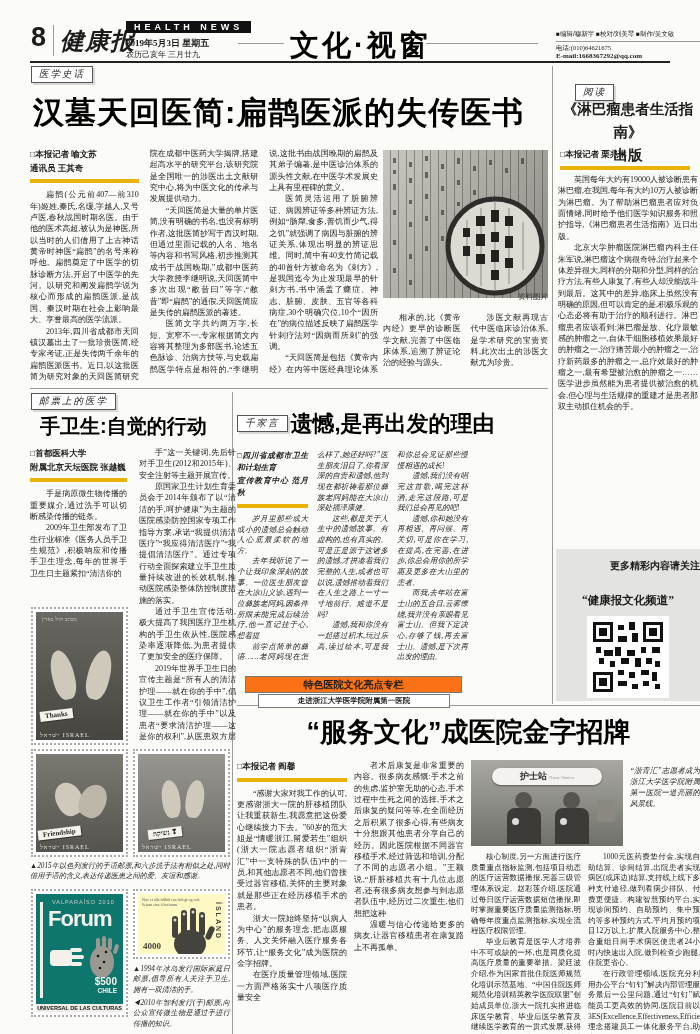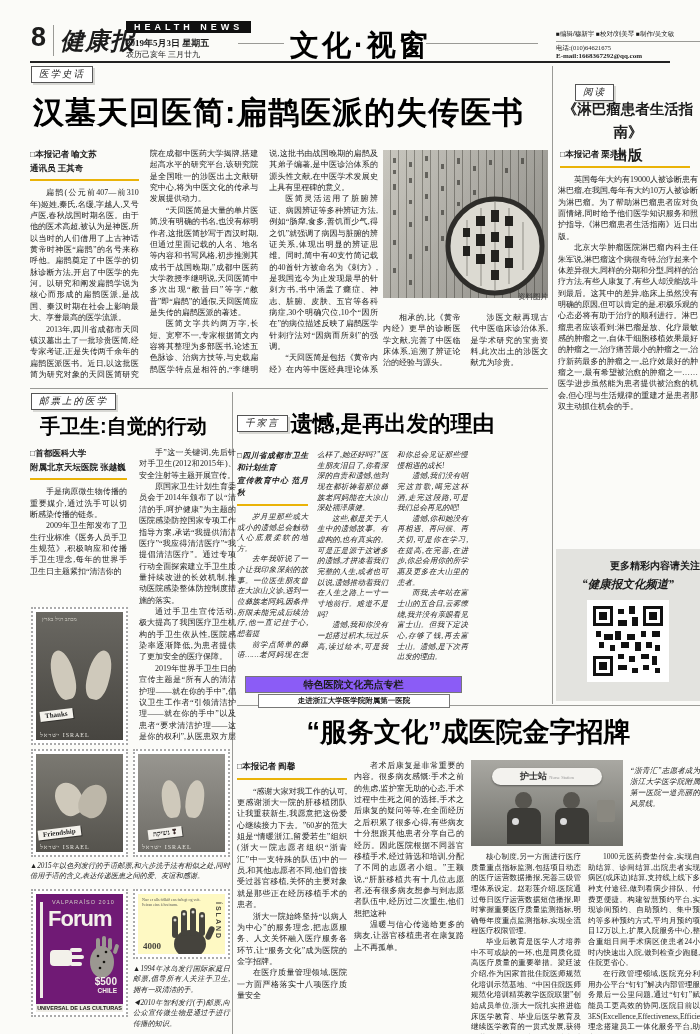--- a/index.html
+++ b/index.html
@@ -9,21 +9,21 @@
   .hrule{position:absolute;background:#444;height:1px;}
   .hrule.light{background:#9a9a96;}
   .vrule{position:absolute;background:#9a9a96;width:1px;}
   .tagbox{display:inline-block;border:1px solid #555;background:#fff;box-shadow:2px 2px 0 #d8d8d4;
           font-style:italic;font-size:9.5px;padding:1px 7px;letter-spacing:2px;white-space:nowrap;}
   .headline-xl{font-family:"Liberation Sans",sans-serif;font-weight:900;color:#000;
                letter-spacing:1px;white-space:nowrap;}
   .bodytext{font-size:8px;line-height:1.42;text-align:justify;color:#222;overflow:hidden;column-fill:auto;}
   .bodytext p{margin:0;text-indent:2em;}
   .kaiti{font-style:italic;}
-  .byline{font-size:8.5px;font-weight:bold;border-bottom:2px solid #eab308;padding-bottom:4px;margin-bottom:6px;
+  .byline{font-size:8.5px;font-weight:bold;border-bottom:4px solid #eab308;padding-bottom:4px;margin-bottom:6px;
           text-indent:0 !important;line-height:1.6;}
   .cols2{column-count:2;column-gap:10px;}
   .cols3{column-count:3;column-gap:11px;}
   .cols4{column-count:4;column-gap:9px;}
   .caption{font-size:7.2px;line-height:1.45;text-align:justify;font-style:italic;color:#222;}
   
   .mast-cn{font-style:italic;font-weight:bold;font-size:24px;letter-spacing:1px;}
   .mast-en{background:#111;color:#fff;font-family:"Liberation Sans",sans-serif;font-weight:bold;
            font-size:9px;letter-spacing:4px;padding:1px 8px;display:inline-block;}
   .sec-title{font-family:"Liberation Sans",sans-serif;font-weight:900;font-size:29px;letter-spacing:3px;color:#000;}
@@ -40,21 +40,21 @@
      linear-gradient(120deg,rgba(255,255,255,.25),rgba(0,0,0,.3));background-blend-mode:multiply;}
   .promo-box{position:absolute;background:#e3e3df;}
   .nurse-photo{position:absolute;background:linear-gradient(#a9a8a2,#70706a);overflow:hidden;}
   .nurse-sign{position:absolute;left:14%;top:9%;width:72%;height:17px;background:#f3f2ee;border-radius:9px;
               text-align:center;line-height:17px;font-weight:bold;font-size:9px;color:#333;box-shadow:0 1px 2px rgba(0,0,0,.4);}
   .person{position:absolute;width:34px;height:52px;}
   .person .head{position:absolute;left:8px;top:0;width:17px;height:17px;border-radius:50%;background:#57554f;}
   .person .body{position:absolute;left:0;top:16px;width:34px;height:36px;border-radius:8px 8px 0 0;background:#3c3b37;}
   .person .badge{position:absolute;left:5px;top:26px;width:7px;height:7px;border-radius:50%;background:#ddd;}
   .headline-mid{font-family:"Liberation Sans",sans-serif;font-weight:900;color:#000;white-space:nowrap;}
-  .boxed-col{border:1px solid #777;background:#8b5cf6;font-weight:bold;font-family:"Liberation Sans",sans-serif;
+  .boxed-col{border:1px solid #777;background:#f97316;font-weight:bold;font-family:"Liberation Sans",sans-serif;
              text-align:center;}
 </style>
 </head>
 <body>
 
 <div class="page">
 
   <div class="abs" style="left:31px;top:22px;font-size:27px;font-weight:900;font-family:'Liberation Sans',sans-serif;">8</div>
   <div class="vrule" style="left:53px;top:25px;height:31px;"></div>
   <div class="abs mast-cn" style="left:60px;top:25px;">健康报</div>
@@ -162,21 +162,21 @@
     <div>出版</div>
   </div>
   <div class="abs byline" style="left:560px;top:148px;width:130px;">□本报记者  栗兆琳</div>
   <div class="abs bodytext" style="left:558px;top:174px;width:140px;height:370px;">
     <p>英国每年大约有19000人被诊断患有淋巴瘤,在我国,每年有大约10万人被诊断为淋巴瘤。为了帮助淋巴瘤患者应对负面情绪,同时给予他们医学知识服务和照护指导,《淋巴瘤患者生活指南》近日出版。</p>
     <p>北京大学肿瘤医院淋巴瘤内科主任朱军说,淋巴瘤这个病很奇特,治疗起来个体差异很大,同样的分期和分型,同样的治疗方法,有些人康复了,有些人却没能战斗到最后。这其中的差异,临床上虽然没有明确的原因,但可以肯定的是,积极乐观的心态必将有助于治疗的顺利进行。淋巴瘤患者应该看到:淋巴瘤是放、化疗最敏感的肿瘤之一,自体干细胞移植效果最好的肿瘤之一,治疗痛苦最小的肿瘤之一,治疗新药最多的肿瘤之一,总疗效最好的肿瘤之一,最有希望被治愈的肿瘤之一……医学进步虽然能为患者提供被治愈的机会,但心理与生活规律的重建才是患者那双主动抓住机会的手。</p>
   </div>
 
   <div class="promo-box" style="left:556px;top:549px;width:144px;height:152px;">
     <div style="text-align:right;margin-top:10px;font-size:10px;font-weight:bold;font-family:'Liberation Sans',sans-serif;">更多精彩内容请关注</div>
-    <div style="text-align:center;margin-top:4px;font-size:11.5px;font-weight:bold;font-style:italic;">“健康报文化频道”</div>
+    <div style="text-align:center;margin-top:20px;font-size:11.5px;font-weight:bold;">“健康报文化频道”</div>
     <div style="width:82px;height:82px;background:#fff;margin:8px auto 0;display:flex;align-items:center;justify-content:center;">
       <svg width="70" height="70" viewBox="0 0 25 25" shape-rendering="crispEdges">
         <rect width="25" height="25" fill="#fff"></rect>
         <g fill="#111">
           <rect x="0" y="0" width="7" height="7"></rect>
             <rect x="18" y="0" width="7" height="7"></rect>
             <rect x="0" y="18" width="7" height="7"></rect>
           <rect x="9" y="1" width="2" height="2"></rect>
             <rect x="13" y="0" width="2" height="3"></rect>
             <rect x="9" y="5" width="3" height="2"></rect>
@@ -261,21 +261,21 @@
         <span>נשיקה</span>
         <span style="color:#3a2a2a;">❣</span>
       </div>
       <div class="country">ישראל ISRAEL</div>
     </div>
   </div>
 
   <div class="abs caption" style="left:30px;top:861px;width:200px;">▲2015年以色列发行的手语邮票,和六步洗手法有相似之处,同时借用手语的含义,表达传递医患之间的爱、友谊和感谢。</div>
 
   <div class="stamp" style="left:31px;top:889px;width:97px;height:128px;">
-    <div class="inner" style="background:#701a75;">
+    <div class="inner" style="background:#0f766e;">
       <div style="position:absolute;left:16px;top:5px;font-size:5.5px;color:#cfcdc5;letter-spacing:1px;font-family:'Liberation Sans',sans-serif;">VALPARAÍSO  2010</div>
       <div style="position:absolute;left:12px;top:12px;font-size:22px;font-weight:bold;color:#f3f1ea;font-family:'Liberation Sans',sans-serif;letter-spacing:-1px;">Forum</div>
       <div style="position:absolute;left:4px;top:8px;width:3px;height:96px;background:#efede6;"></div>
       <svg style="position:absolute;left:12px;top:42px;" width="74" height="52" viewBox="0 0 74 52">
         <g fill="#f3f1ea">
             <rect x="2" y="14" width="22" height="16" rx="4"></rect>
             <rect x="22" y="12" width="12" height="4" rx="2"></rect>
             <rect x="22" y="19" width="14" height="4" rx="2"></rect>
             <rect x="22" y="26" width="12" height="4" rx="2"></rect>
           </g>

